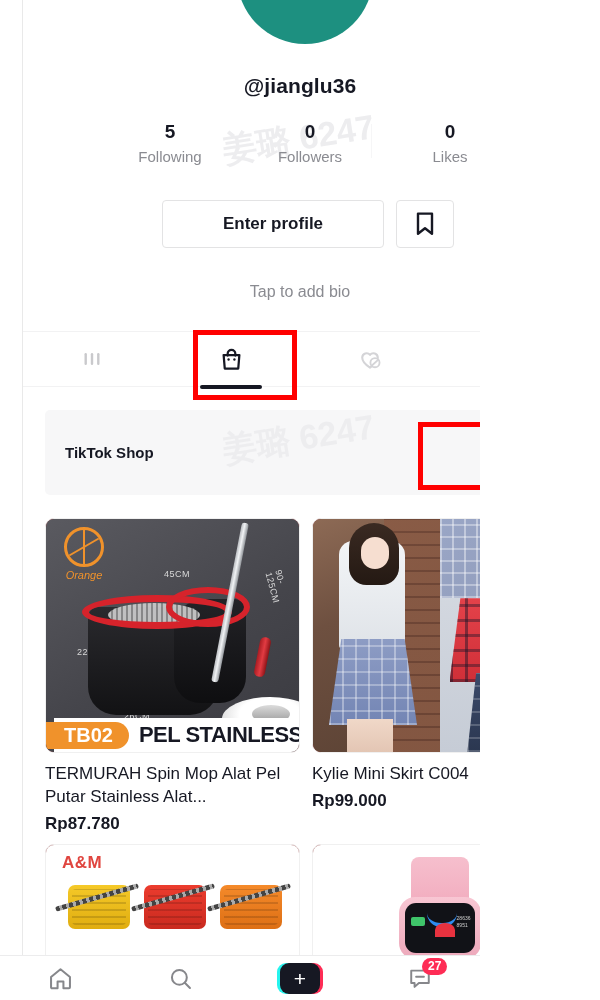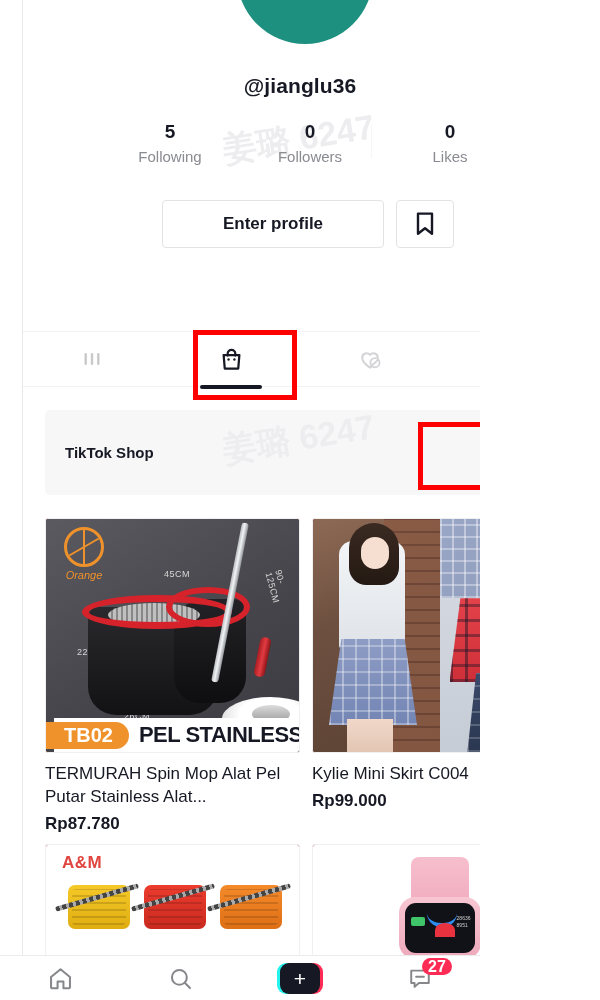--- a/index.html
+++ b/index.html
@@ -156,21 +156,21 @@
   
   .grid {
     position:absolute; left:45px; top:518px;
     width:522px;
     display:flex; flex-wrap:wrap;
     gap:10px 12px;
   }
   .card { width:255px; }
   .card-img {
     width:255px; height:235px;
-    border-radius:3px;
+    border-radius:9px;
     overflow:hidden;
     position:relative;
     background:#7f1d1d;
     border:1px solid #f0f0f0;
   }
   .card-title {
     margin-top:9px;
     font-size:17px; color:#161823;
     line-height:23px;
     max-height:46px; overflow:hidden;
@@ -490,21 +490,21 @@
   .create-pink { left:6px; background:#fe2c55; }
   .create-core {
     left:3px; background:#161823;
     display:flex; align-items:center; justify-content:center;
     color:#ffffff; font-size:21px; font-weight:400; line-height:1;
   }
   .badge {
     position:absolute;
     left:50%; margin-left:2px; top:2px;
     background:#fe2c55; color:#ffffff;
-    font-size:16px; font-weight:700;
+    font-size:12px; font-weight:700;
     border-radius:9px;
     padding:1px 6px;
     line-height:15px;
   }
 </style>
 </head>
 <body>
 
 <div id="screen">
 
@@ -537,20 +537,21 @@
 
   <div class="actions">
     <div class="btn-edit">Enter profile</div>
     <div class="btn-bookmark">
       <svg width="20" height="24" viewBox="0 0 20 24">
         <path d="M3 1.6h14v20.2l-7-5.6-7 5.6z" fill="none" stroke="#161823" stroke-width="2.4" stroke-linejoin="round"></path>
       </svg>
     </div>
   </div>
 
+  <div class="bio">Tap to add bio</div>
 
   <div class="tabs">
     <div class="tab">
       <svg width="24" height="24" viewBox="0 0 24 24">
         <rect x="4.5" y="6" width="2.4" height="12" rx="1.2" fill="#c9c9cc"></rect>
         <rect x="10.8" y="6" width="2.4" height="12" rx="1.2" fill="#c9c9cc"></rect>
         <rect x="17.1" y="6" width="2.4" height="12" rx="1.2" fill="#c9c9cc"></rect>
       </svg>
     </div>
     <div class="tab">

